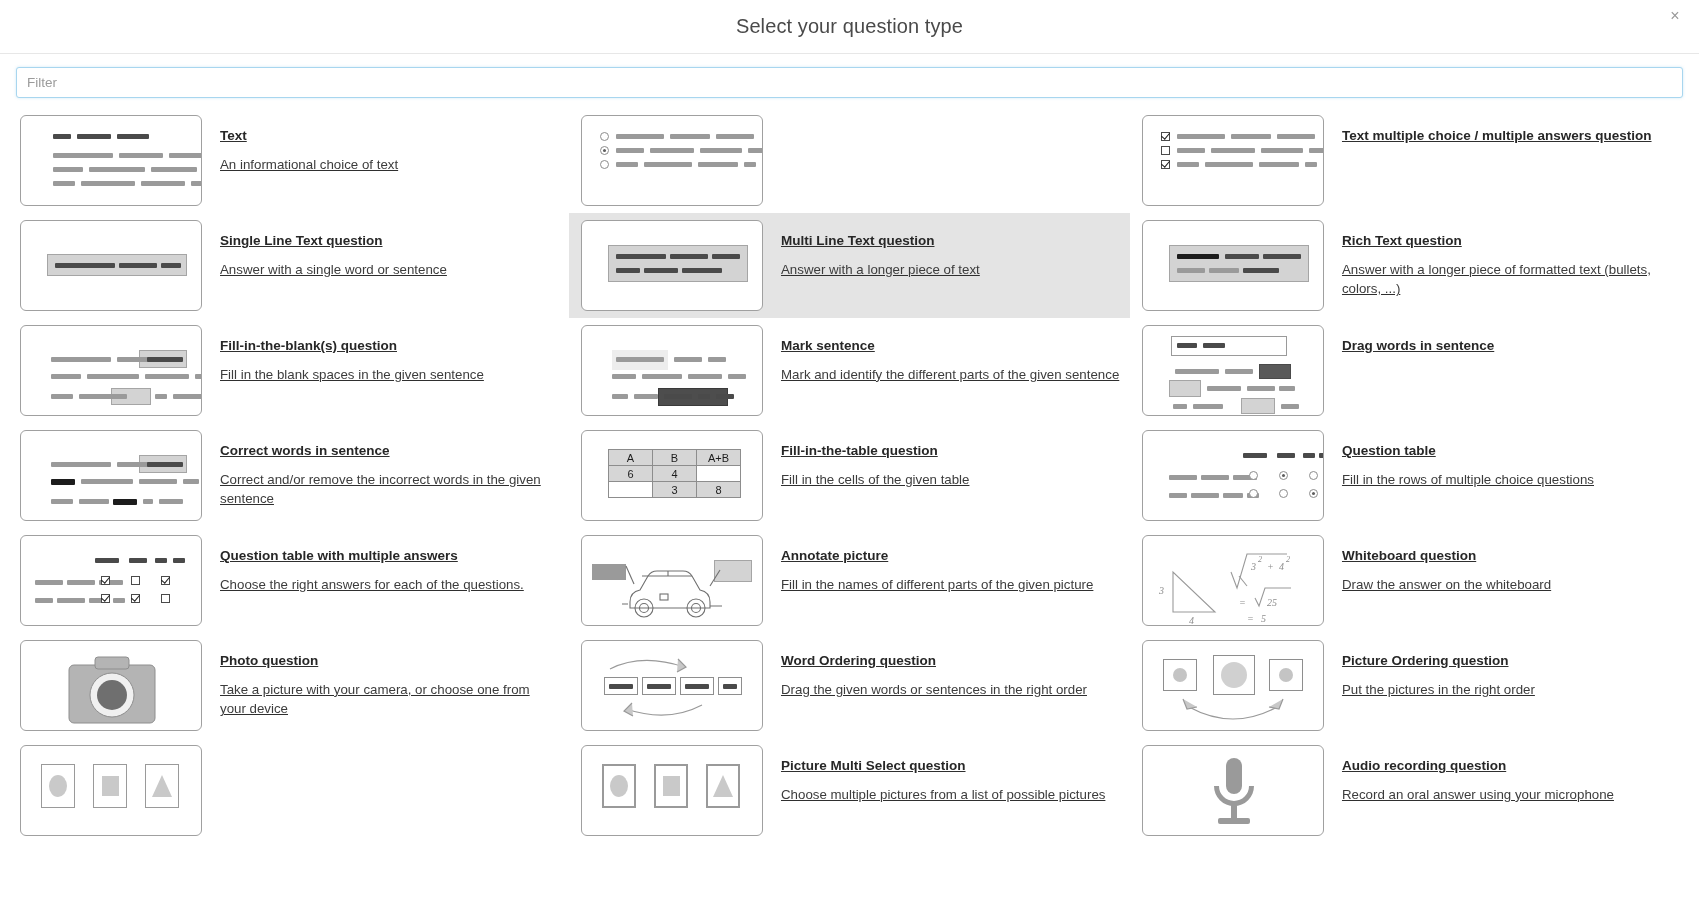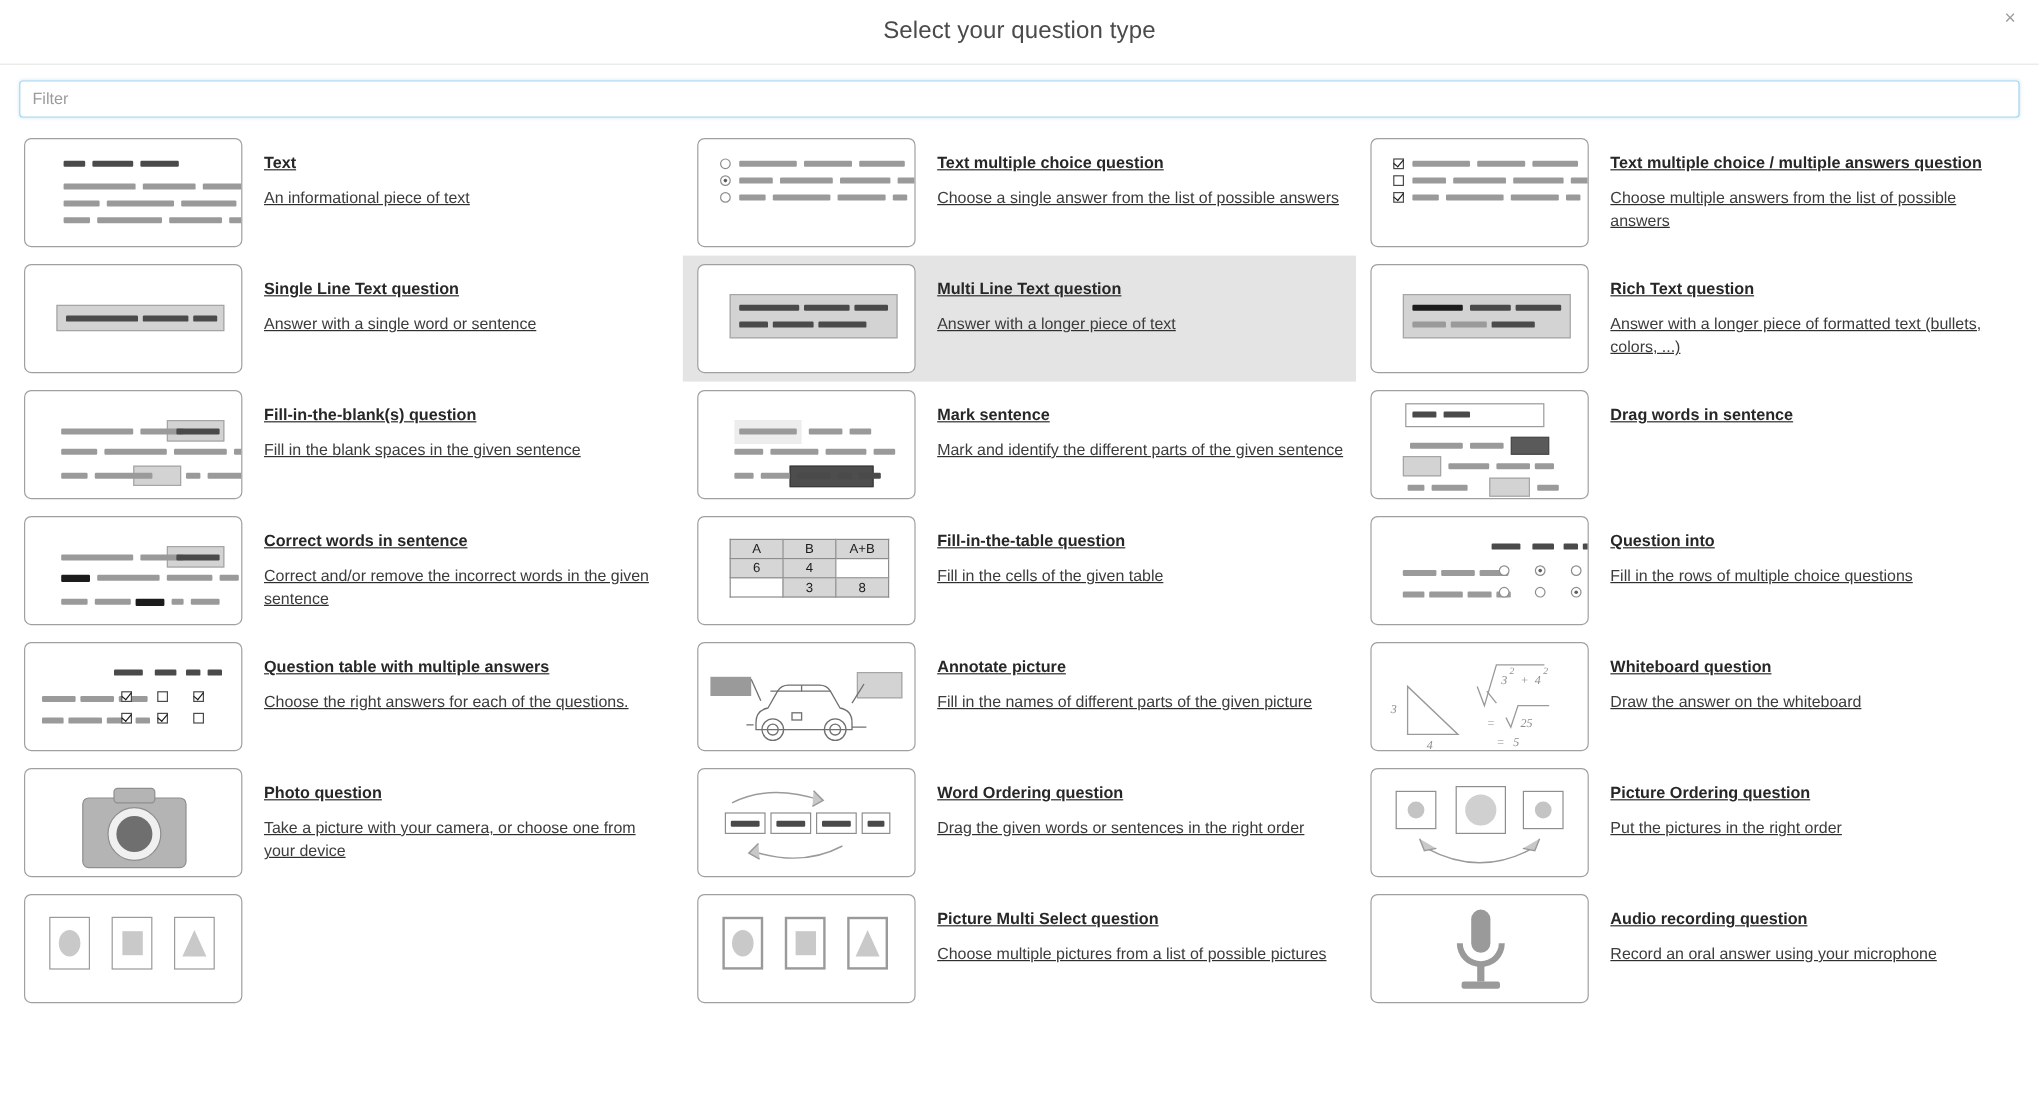--- a/index.html
+++ b/index.html
@@ -146,45 +146,41 @@
         <span class="bar " style="left:32px;top:51px;width:30px;"></span>
         <span class="bar " style="left:68px;top:51px;width:56px;"></span>
         <span class="bar " style="left:130px;top:51px;width:46px;"></span>
         <span class="bar " style="left:32px;top:65px;width:22px;"></span>
         <span class="bar " style="left:60px;top:65px;width:54px;"></span>
         <span class="bar " style="left:120px;top:65px;width:44px;"></span>
         <span class="bar " style="left:170px;top:65px;width:12px;"></span>
       </div>
      <div class="meta">
        <div class="meta-title">Text</div>
-       <div class="meta-desc">An informational piece of text</div>
+       <div class="meta-desc">An informational choice of text</div>
      </div>
     </div>
     <div class="cell">
       <div class="thumb">
         <span class="radio" style="left:18px;top:16px"></span>
    <span class="radio on" style="left:18px;top:30px"></span>
    <span class="radio" style="left:18px;top:44px"></span>
         <span class="bar " style="left:34px;top:18px;width:48px;"></span>
         <span class="bar " style="left:88px;top:18px;width:40px;"></span>
         <span class="bar " style="left:134px;top:18px;width:38px;"></span>
         <span class="bar " style="left:34px;top:32px;width:28px;"></span>
         <span class="bar " style="left:68px;top:32px;width:44px;"></span>
         <span class="bar " style="left:118px;top:32px;width:42px;"></span>
         <span class="bar " style="left:166px;top:32px;width:18px;"></span>
         <span class="bar " style="left:34px;top:46px;width:22px;"></span>
         <span class="bar " style="left:62px;top:46px;width:48px;"></span>
         <span class="bar " style="left:116px;top:46px;width:40px;"></span>
         <span class="bar " style="left:162px;top:46px;width:12px;"></span>
         <span class="bar " style="left:180px;top:46px;width:14px;"></span>
       </div>
-     <div class="meta">
-       <div class="meta-title">Text multiple choice question</div>
-       <div class="meta-desc">Choose a single answer from the list of possible answers</div>
-     </div>
     </div>
     <div class="cell">
       <div class="thumb">
         <span class="cb on" style="left:18px;top:16px"></span>
    <span class="cb" style="left:18px;top:30px"></span>
    <span class="cb on" style="left:18px;top:44px"></span>
         <span class="bar " style="left:34px;top:18px;width:48px;"></span>
         <span class="bar " style="left:88px;top:18px;width:40px;"></span>
         <span class="bar " style="left:134px;top:18px;width:38px;"></span>
         <span class="bar " style="left:34px;top:32px;width:28px;"></span>
@@ -192,21 +188,20 @@
         <span class="bar " style="left:118px;top:32px;width:42px;"></span>
         <span class="bar " style="left:166px;top:32px;width:18px;"></span>
         <span class="bar " style="left:34px;top:46px;width:22px;"></span>
         <span class="bar " style="left:62px;top:46px;width:48px;"></span>
         <span class="bar " style="left:116px;top:46px;width:40px;"></span>
         <span class="bar " style="left:162px;top:46px;width:12px;"></span>
         <span class="bar " style="left:180px;top:46px;width:14px;"></span>
       </div>
      <div class="meta">
        <div class="meta-title">Text multiple choice / multiple answers question</div>
-       <div class="meta-desc">Choose multiple answers from the list of possible answers</div>
      </div>
     </div>
     <div class="cell">
       <div class="thumb">
         <span class="box" style="left:26px;top:33px;width:140px;height:22px"></span>
         <span class="bar dark" style="left:34px;top:42px;width:60px;"></span>
         <span class="bar dark" style="left:98px;top:42px;width:38px;"></span>
         <span class="bar dark" style="left:140px;top:42px;width:20px;"></span>
       </div>
      <div class="meta">
@@ -370,21 +365,21 @@
         <span class="bar " style="left:80px;top:62px;width:20px;"></span>
         <span class="bar " style="left:104px;top:62px;width:12px;"></span>
         <span class="radio" style="left:106px;top:40px"></span>
    <span class="radio on" style="left:136px;top:40px"></span>
    <span class="radio" style="left:166px;top:40px"></span>
    <span class="radio" style="left:106px;top:58px"></span>
    <span class="radio" style="left:136px;top:58px"></span>
    <span class="radio on" style="left:166px;top:58px"></span>
       </div>
      <div class="meta">
-       <div class="meta-title">Question into</div>
+       <div class="meta-title">Question table</div>
        <div class="meta-desc">Fill in the rows of multiple choice questions</div>
      </div>
     </div>
     <div class="cell">
       <div class="thumb">
         <span class="bar dark" style="left:74px;top:22px;width:24px;"></span>
         <span class="bar dark" style="left:108px;top:22px;width:18px;"></span>
         <span class="bar dark" style="left:134px;top:22px;width:12px;"></span>
         <span class="bar dark" style="left:152px;top:22px;width:12px;"></span>
         <span class="bar " style="left:14px;top:44px;width:28px;"></span>

